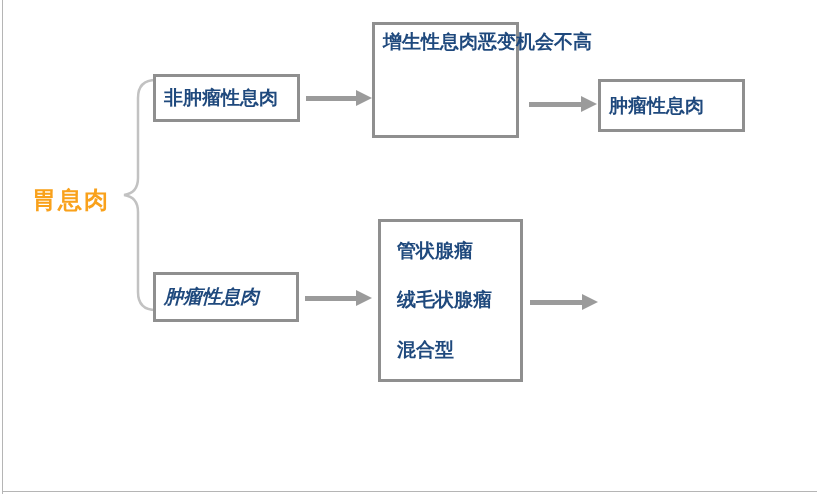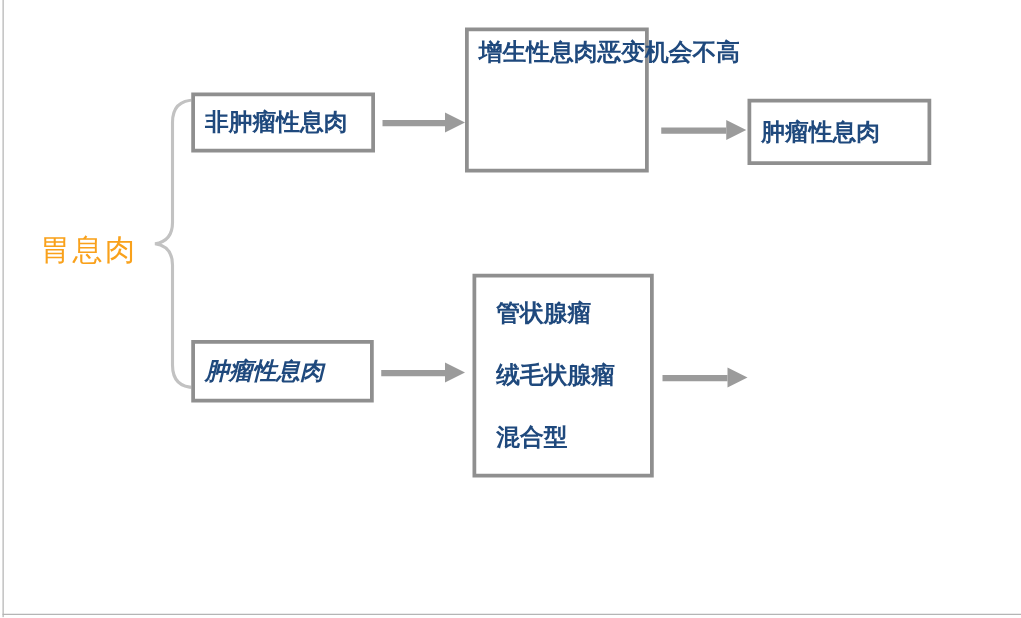--- a/index.html
+++ b/index.html
@@ -20,21 +20,21 @@
     background: var(--canvas-edge, #b5b5b5);
   }
   .edge-left   { left: 2px; top: 0; width: 1px; height: 494px; }
   .edge-bottom { left: 2px; top: 491px; width: 815px; height: 1px; }
 
   .root-label {
     position: absolute;
     left: 32px;
     top: 184px;
     font-size: 24px;
-    font-weight: normal;
+    font-weight: bold;
     letter-spacing: 2px;
     color: var(--root-label, #f9a11b);
     white-space: nowrap;
     text-align: center;
   }
 
   .brace {
     position: absolute;
     left: 116px;
     top: 76px;

